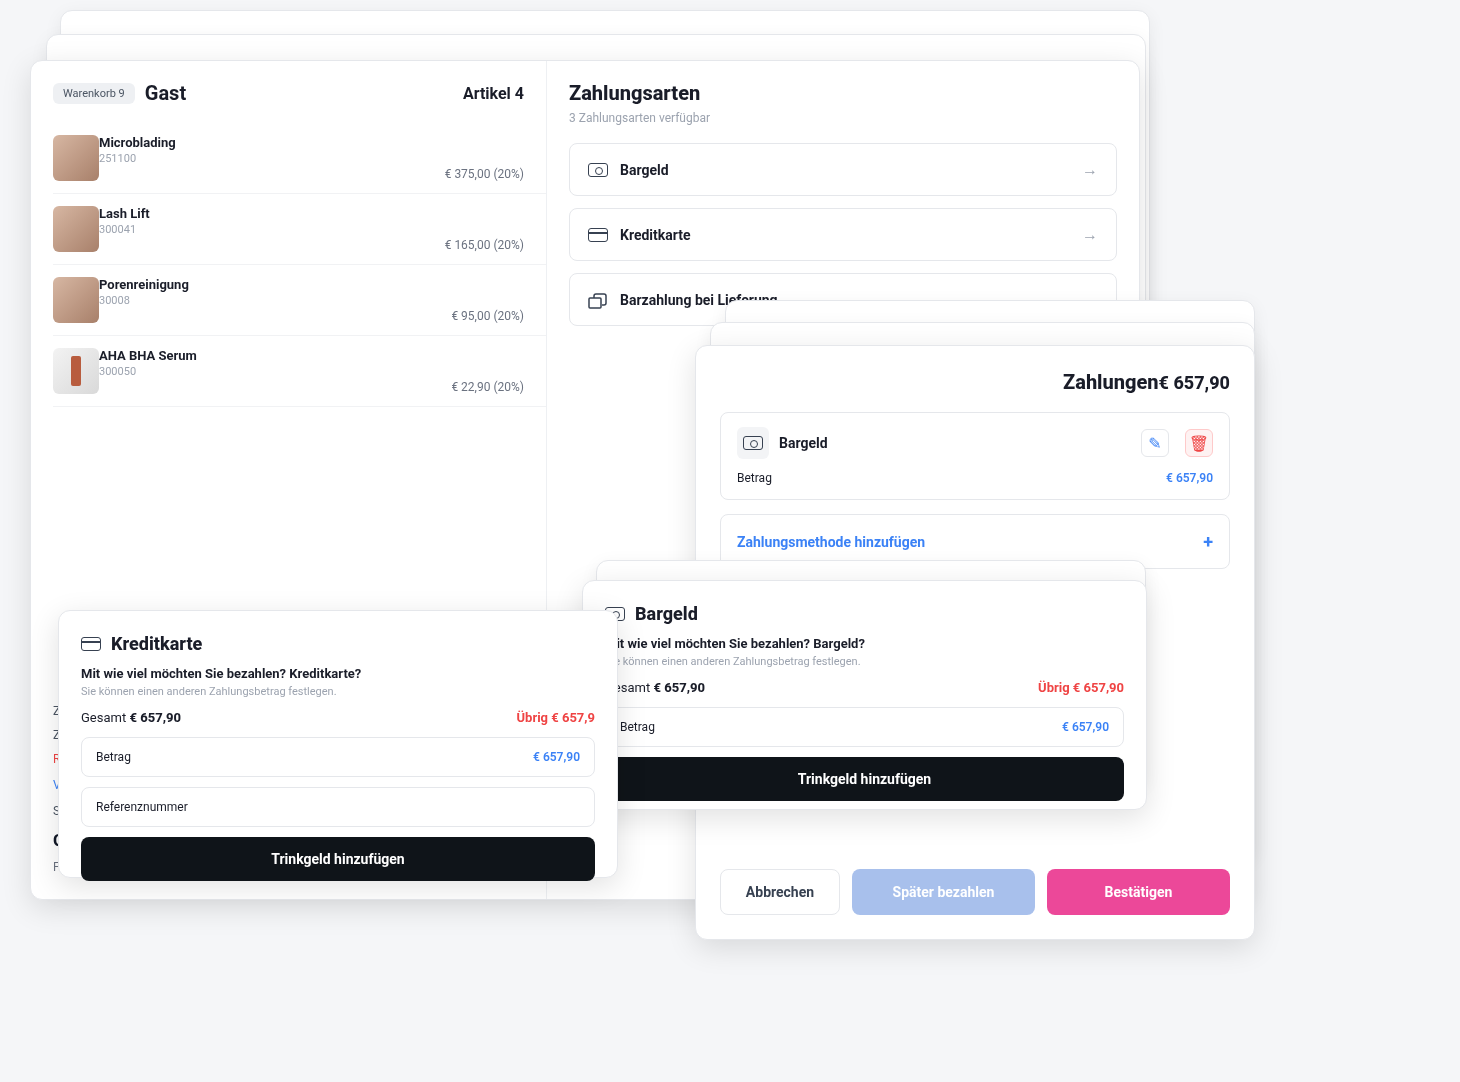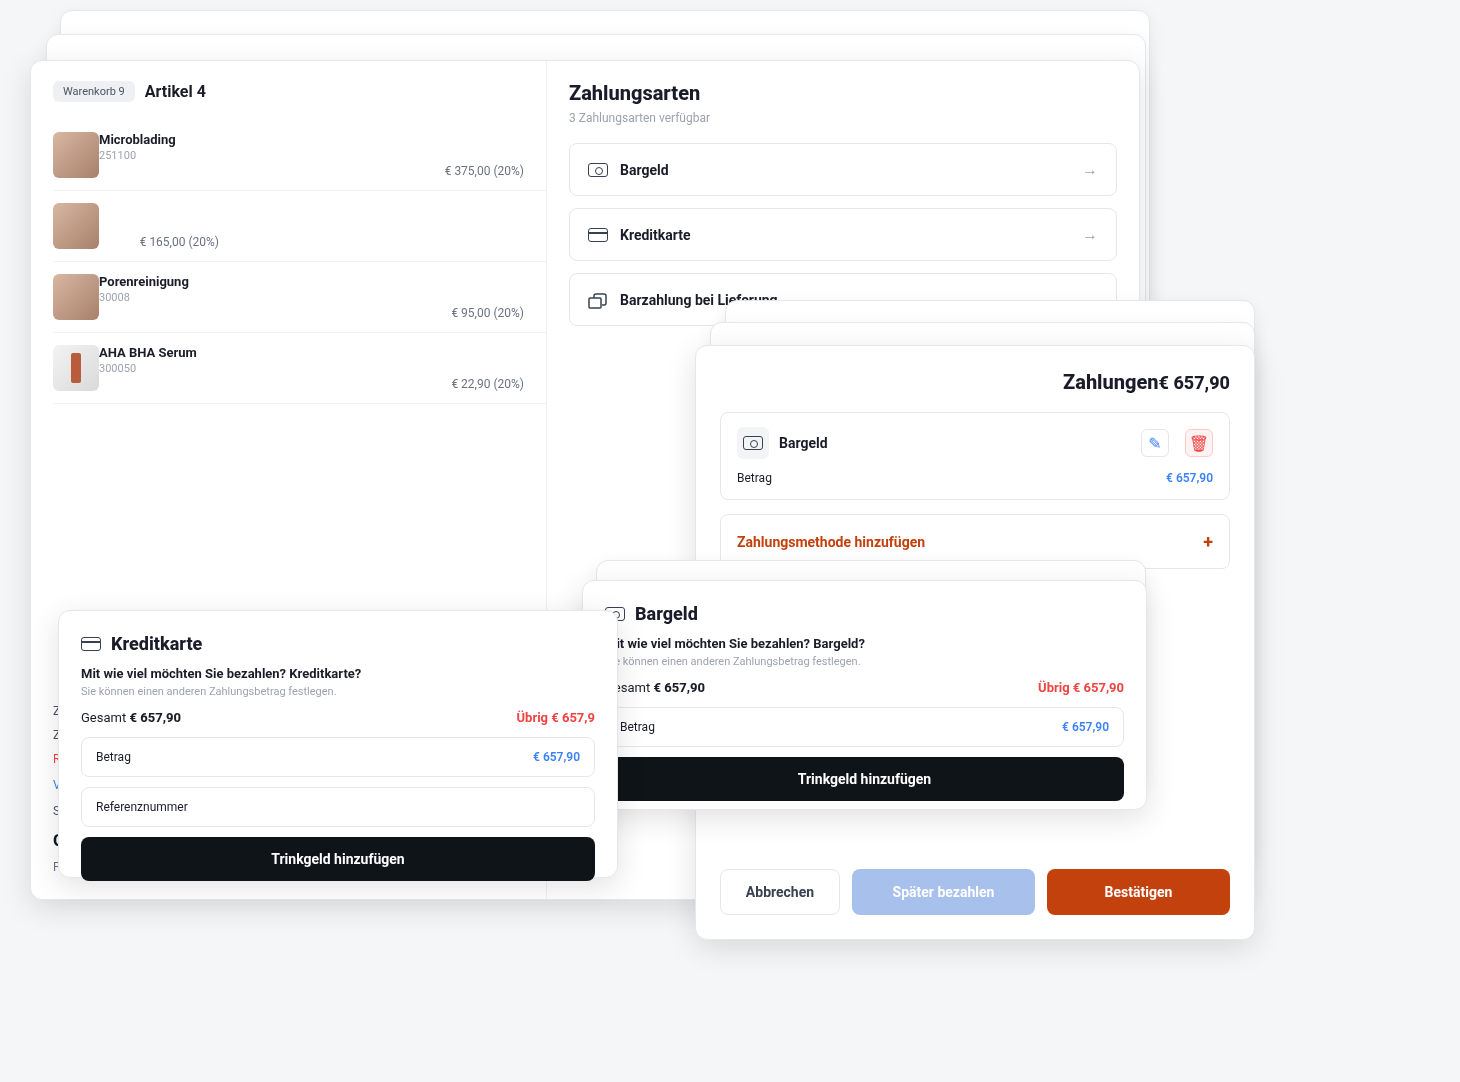--- a/index.html
+++ b/index.html
@@ -81,27 +81,27 @@
 .pay-total { font-size:18px; font-weight:800; }
 .pay-block { border:1px solid #e5e7eb; border-radius:8px; padding:14px 16px; margin-bottom:14px; }
 .pay-block-head { display:flex; align-items:center; gap:10px; margin-bottom:12px; }
 .pay-chip-icon { width:32px; height:32px; background:#f3f4f6; border-radius:6px; display:flex; align-items:center; justify-content:center; }
 .pay-block-name { font-size:14px; font-weight:700; flex:1; }
 .mini-btn { width:28px; height:28px; border-radius:6px; display:flex; align-items:center; justify-content:center; border:1px solid #e5e7eb; cursor:pointer; }
 .mini-btn.edit { color:#3b82f6; }
 .mini-btn.del { color:#ef4444; background:#fef2f2; border-color:#fecaca; margin-left:6px; }
 .pay-amount-row { display:flex; justify-content:space-between; font-size:12px; }
 .pay-amount-row .amt { color:#3b82f6; font-weight:600; }
-.add-pm { display:flex; align-items:center; justify-content:space-between; border:1px solid #e5e7eb; border-radius:8px; padding:16px; color:#c2410c; font-weight:700; font-size:14px; cursor:pointer; }
+.add-pm { display:flex; align-items:center; justify-content:space-between; border:1px solid #e5e7eb; border-radius:8px; padding:16px; color:#3b82f6; font-weight:700; font-size:14px; cursor:pointer; }
 .add-pm .plus-o { font-size:18px; }
 .pay-actions { margin-top:auto; display:flex; gap:12px; }
 .btn { flex:1; padding:14px; border-radius:8px; font-size:14px; font-weight:700; text-align:center; cursor:pointer; border:1px solid transparent; }
 .btn.cancel { border-color:#e5e7eb; background:#fff; color:#374151; flex:0 0 120px; }
 .btn.later { background:#a8c0ec; color:#fff; }
-.btn.confirm { background:#c2410c; color:#fff; }
+.btn.confirm { background:#ec4899; color:#fff; }
 
 
 .cash-card { left: 582px; top: 580px; width: 565px; height: 230px; z-index:5; }
 .cash-ghost1 { left: 596px; top: 560px; width: 550px; height: 225px; z-index:4; }
 .cash-inner { padding:22px; }
 .cash-title-row { display:flex; align-items:center; gap:10px; margin-bottom:12px; }
 .cash-title { font-size:18px; font-weight:800; }
 .q { font-size:13px; font-weight:700; margin-bottom:4px; }
 .q-sub { font-size:11px; color:#9ca3af; margin-bottom:12px; }
 .sum-row { display:flex; justify-content:space-between; font-size:13px; margin-bottom:12px; }
@@ -119,33 +119,38 @@
 </head>
 <body>
 
 <div class="ghost cart-ghost2"></div>
 <div class="ghost cart-ghost1"></div>
 <div class="stack shadow-card cart-card">
   <div class="cart-inner">
     <div class="cart-left">
       <div class="cart-header">
         <span class="tab-chip">Warenkorb 9</span>
+        <span class="guest-name">Gast</span>
         <span class="article-count">Artikel 4</span>
       </div>
 
       <div class="item-row">
         <div class="thumb"></div>
         <div class="item-info">
           <div class="item-name">Microblading</div>
           <div class="item-sku">251100</div>
         </div>
         <div class="item-price">€ 375,00 (20%)</div>
       </div>
       <div class="item-row">
         <div class="thumb"></div>
+        <div class="item-info">
+          <div class="item-name">Lash Lift</div>
+          <div class="item-sku">300041</div>
+        </div>
         <div class="item-price">€ 165,00 (20%)</div>
       </div>
       <div class="item-row">
         <div class="thumb"></div>
         <div class="item-info">
           <div class="item-name">Porenreinigung</div>
           <div class="item-sku">30008</div>
         </div>
         <div class="item-price">€ 95,00 (20%)</div>
       </div>

